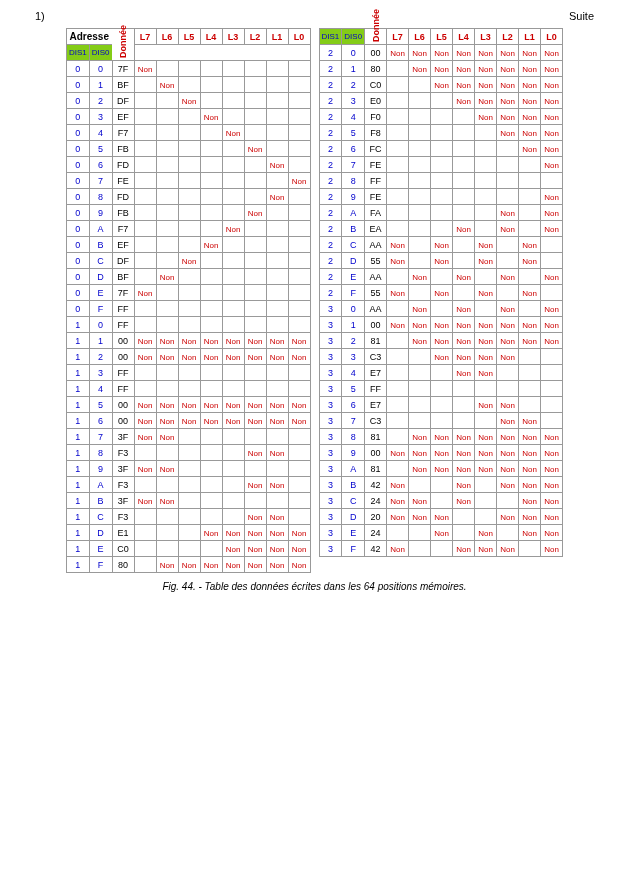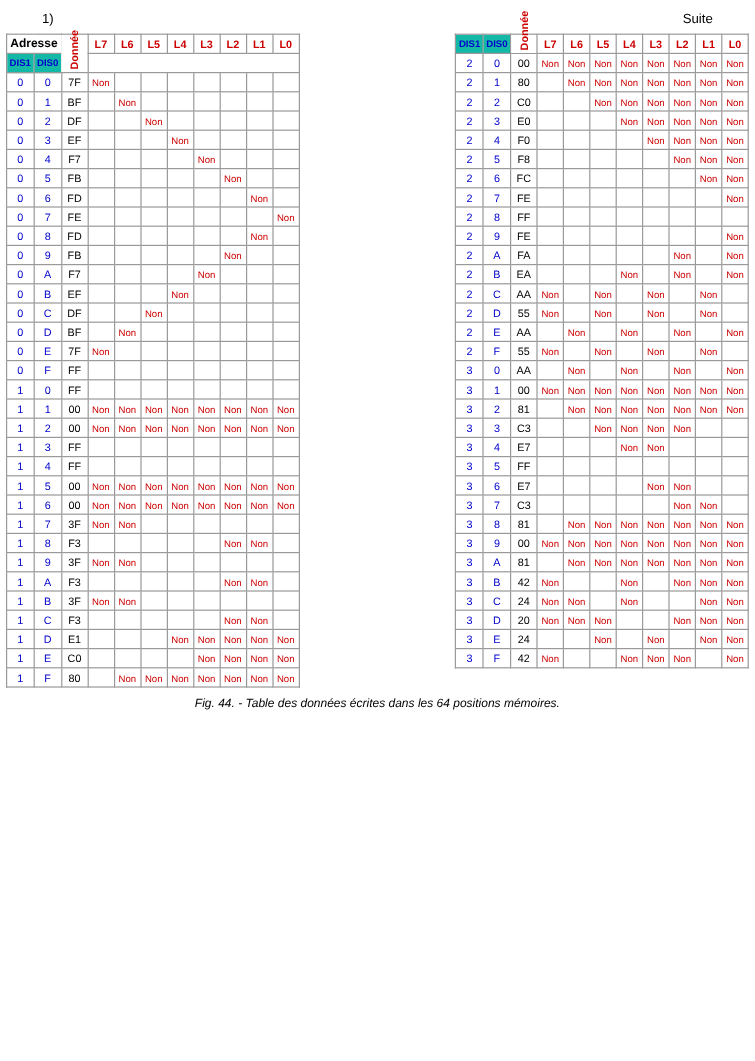--- a/index.html
+++ b/index.html
@@ -15,21 +15,21 @@
       text-align: center;
       font-size: 11px;
       margin-bottom: 6px;
       display: flex;
       justify-content: space-between;
       padding: 0 30px;
     }
     .tables-container {
       display: flex;
       gap: 8px;
-      justify-content: space-between;
+      justify-content: center;
     }
     table {
       border-collapse: collapse;
       font-size: 9px;
     }
     th, td {
       border: 1px solid #999;
       padding: 1px 2px;
       text-align: center;
       min-width: 22px;
@@ -60,23 +60,23 @@
       font-size: 10px;
       font-weight: bold;
     }
     .caption {
       text-align: center;
       font-size: 10px;
       margin-top: 8px;
       font-style: italic;
     }
     .dis-header {
-      background: #14b8a6;
+      background: #84cc16;
       font-size: 8px;
-      font-weight: bold;
+      font-weight: normal;
     }
   </style>
 </head>
 <body>
 
 <div>
   <div class="page-title">
     <span>1)</span>
     <span>Suite</span>
   </div>

